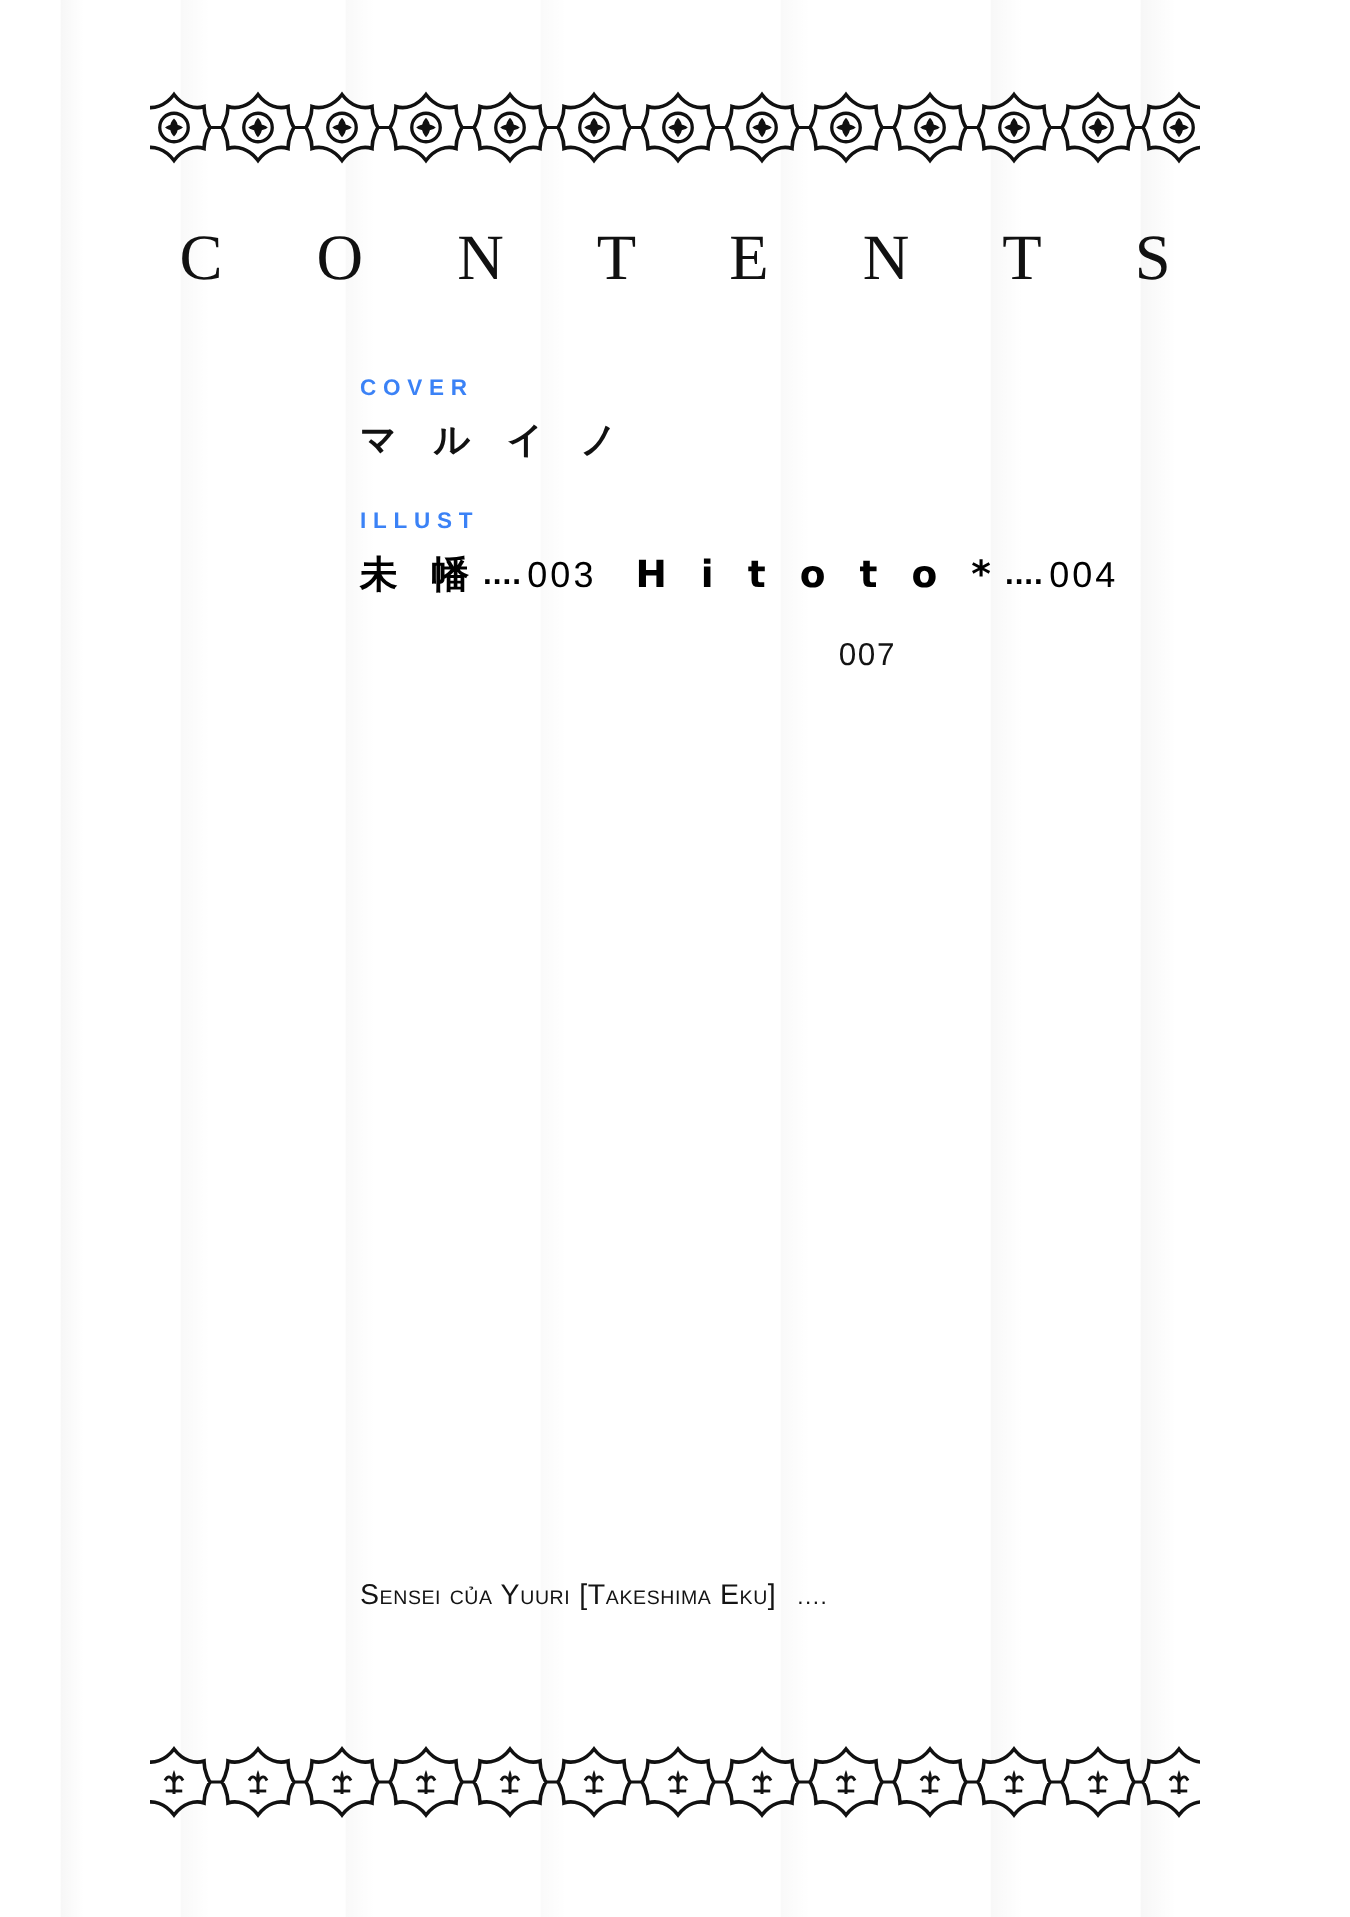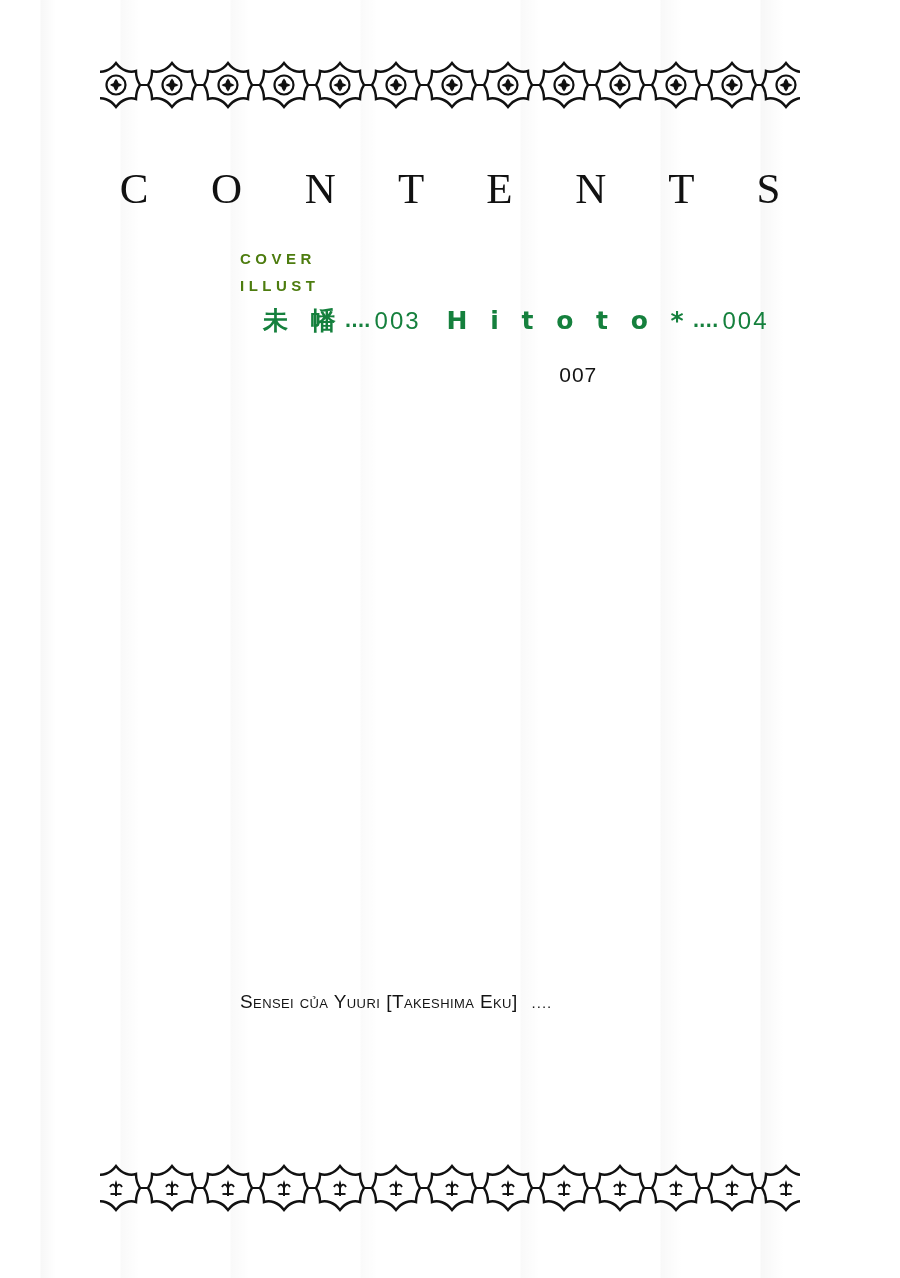--- a/index.html
+++ b/index.html
@@ -67,56 +67,54 @@
     top: 148px;
     left: 0;
     width: 900px;
     text-align: center;
     font-size: 43px;
     letter-spacing: 26px;
     text-indent: 26px;
     font-weight: 400;
     font-family: "Liberation Serif", serif;
     color: #111;
-    margin-top: 16px;
   }
 
   
   .toc {
     position: absolute;
     top: 250px;
     left: 240px;
     width: 640px;
   }
 
   .section-label {
     font-size: 15px;
     letter-spacing: 4.5px;
     font-weight: 700;
-    color: #4d7c0f;
+    color: #3b82f6;
     margin-bottom: 10px;
   }
 
   .cover-name {
     font-size: 24px;
     letter-spacing: 8px;
     font-weight: 700;
     color: #111;
     margin-bottom: 30px;
     font-family: "DejaVu Sans", sans-serif;
   }
 
   .illust-line {
     font-size: 25px;
     font-weight: 700;
-    color: #15803d;
+    color: #000000;
     margin-bottom: 26px;
     white-space: nowrap;
     font-family: "DejaVu Sans", sans-serif;
-    margin-left: 23px;
   }
   .illust-line .nm { letter-spacing: 7px; }
   .illust-line .dots {
     font-size: 17px;
     letter-spacing: 0px;
     margin: 0 4px 0 2px;
     vertical-align: 2px;
   }
   .illust-line .pg {
     font-family: "Liberation Sans", sans-serif;
@@ -199,20 +197,21 @@
       <use href="#med" x="632" y="26"></use>
       <use href="#med" x="686" y="26"></use>
     </svg>
   </div>
 
   <div class="contents-title">C O N T E N T S</div>
 
   <div class="toc">
 
     <div class="section-label sc">COVER</div>
+    <div class="cover-name">マ ル イ ノ</div>
 
     <div class="section-label sc">ILLUST</div>
     <div class="illust-line">
       <span class="nm">未 幡</span><span class="dots">....</span><span class="pg">003</span><span class="gap"></span><span class="nm">H i t o t o *</span><span class="dots">....</span><span class="pg">004</span>
     </div>
 
 
     <div class="entries">
 
       <div class="entry">

